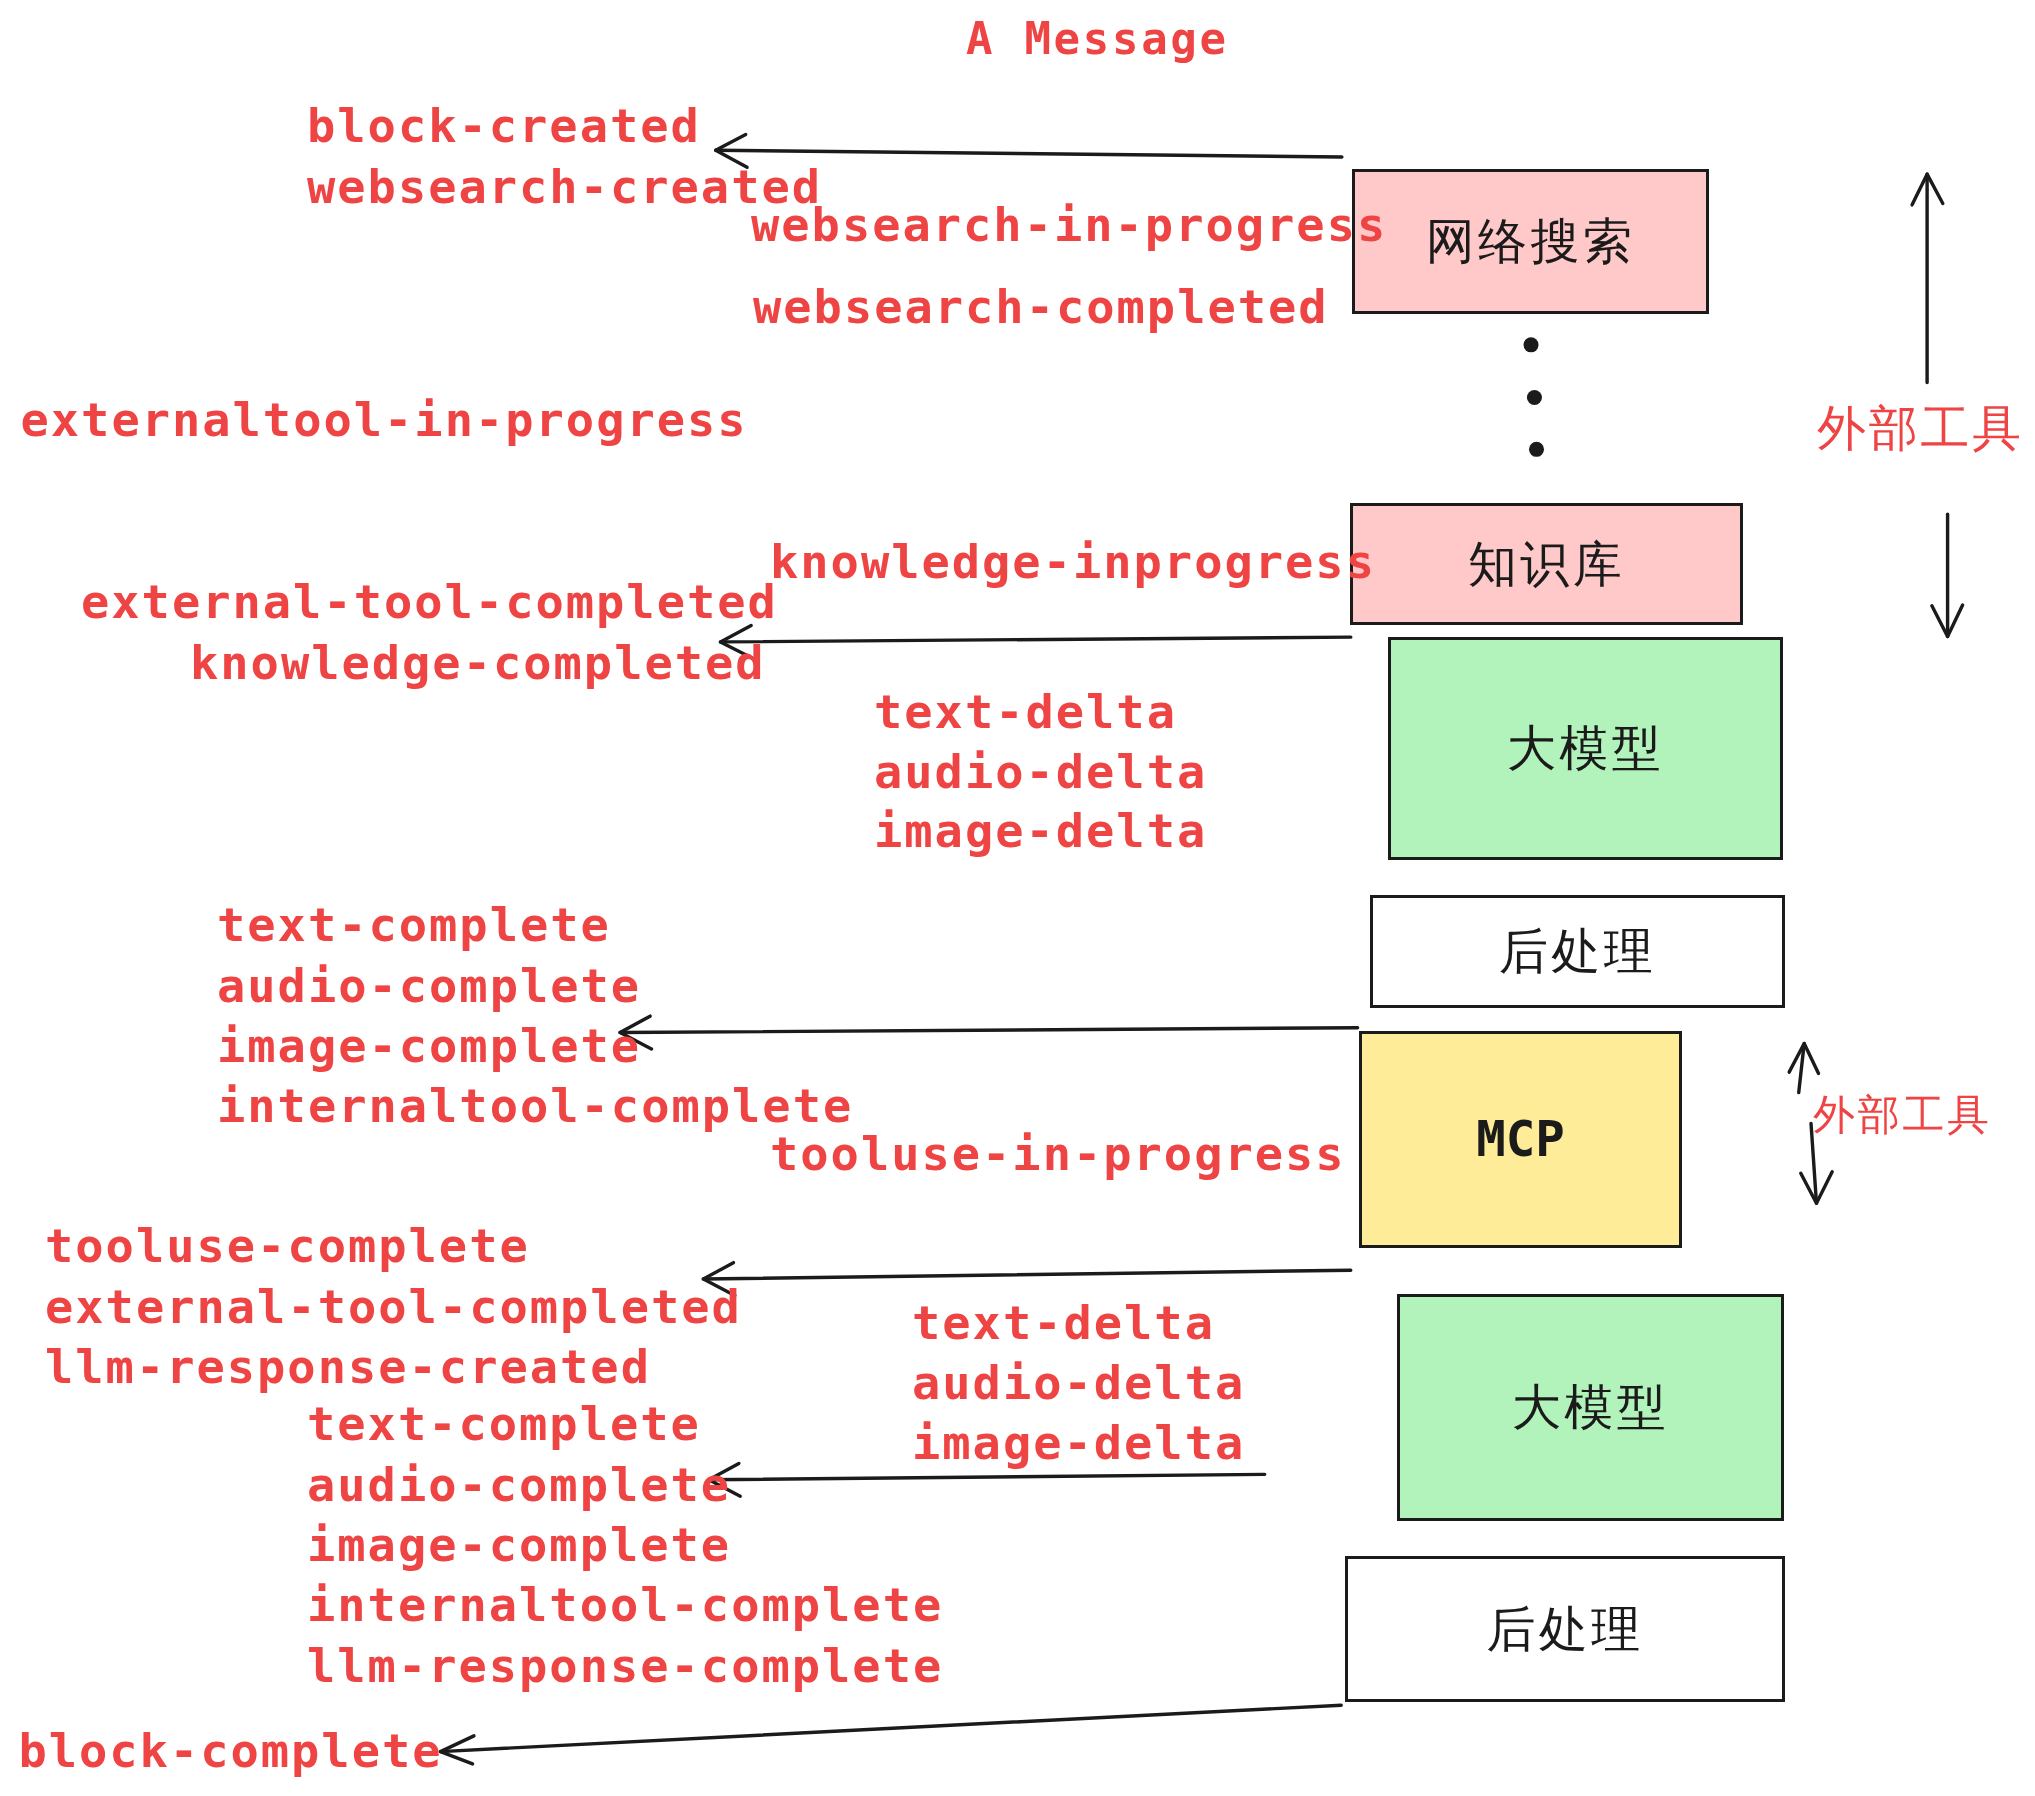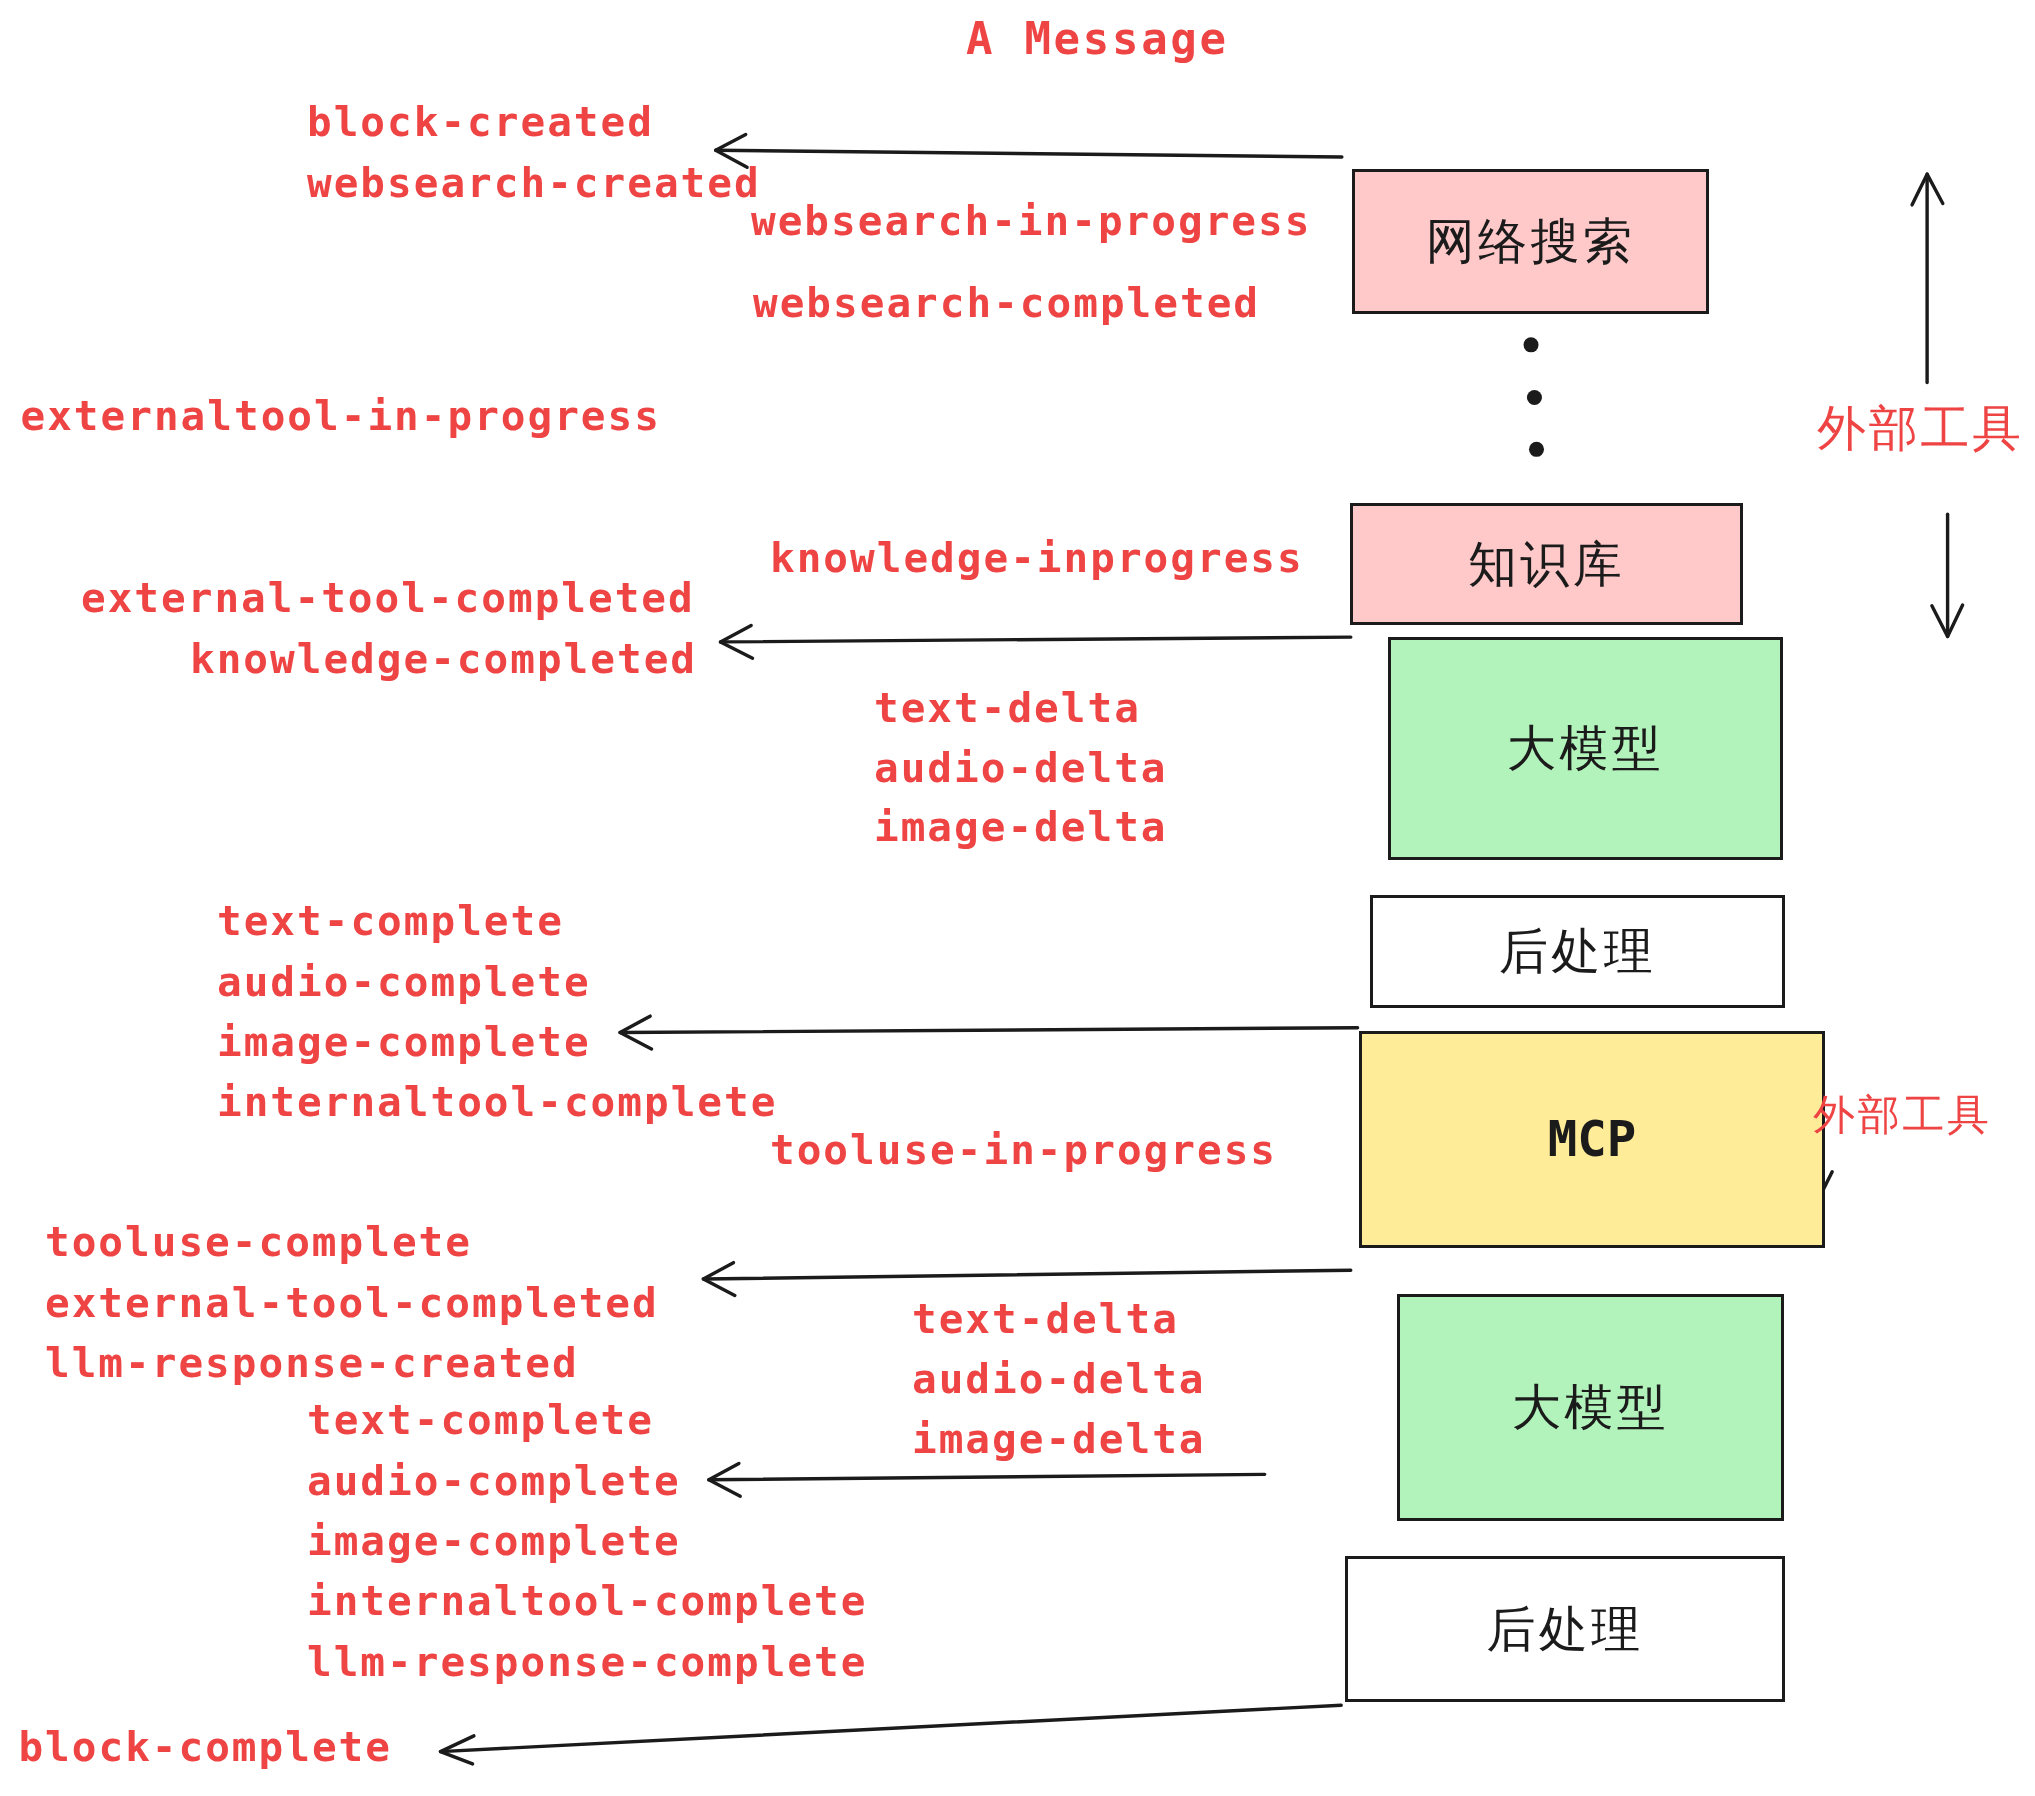--- a/index.html
+++ b/index.html
@@ -14,21 +14,21 @@
   }
   .t {
     position: absolute;
     white-space: nowrap;
     line-height: 1;
     color: #ef4444;
   }
   .mono {
     font-family: "DejaVu Sans Mono", "Liberation Mono", monospace;
     font-weight: bold;
-    font-size: 41px;
+    font-size: 47px;
     letter-spacing: 2px;
   }
   .title {
     font-size: 44px;
     letter-spacing: 2.7px;
   }
   .cjk {
     font-family: "DejaVu Sans", "Liberation Sans", sans-serif;
     font-weight: 500;
     font-size: 49px;
@@ -146,21 +146,21 @@
   </div>
 
   <div class="box green" style="left:1352px; top:637px; width:395px; height:223px">
     <span class="lbl">大模型</span>
   </div>
 
   <div class="box white" style="left:1370px; top:895px; width:415px; height:113px">
     <span class="lbl">后处理</span>
   </div>
 
-  <div class="box yellow" style="left:1359px; top:1031px; width:466px; height:217px">
+  <div class="box yellow" style="left:1359px; top:1031px; width:323px; height:217px">
     <span class="lbl-mono">MCP</span>
   </div>
 
   <div class="box green" style="left:1361px; top:1294px; width:387px; height:227px">
     <span class="lbl">大模型</span>
   </div>
 
   <div class="box white" style="left:1345px; top:1556px; width:440px; height:146px">
     <span class="lbl">后处理</span>
   </div>

